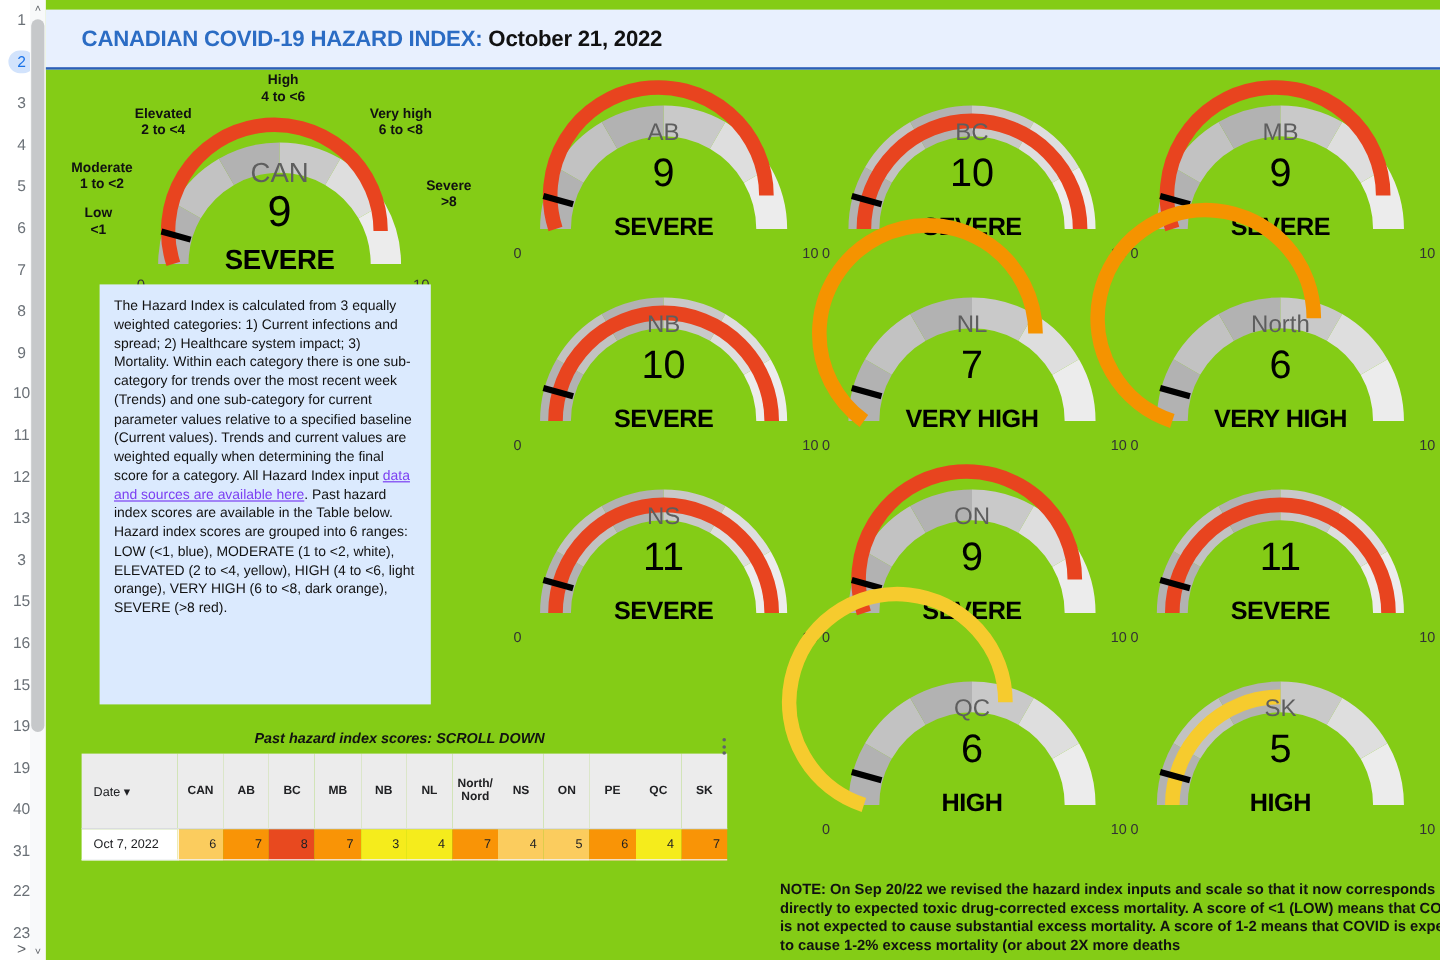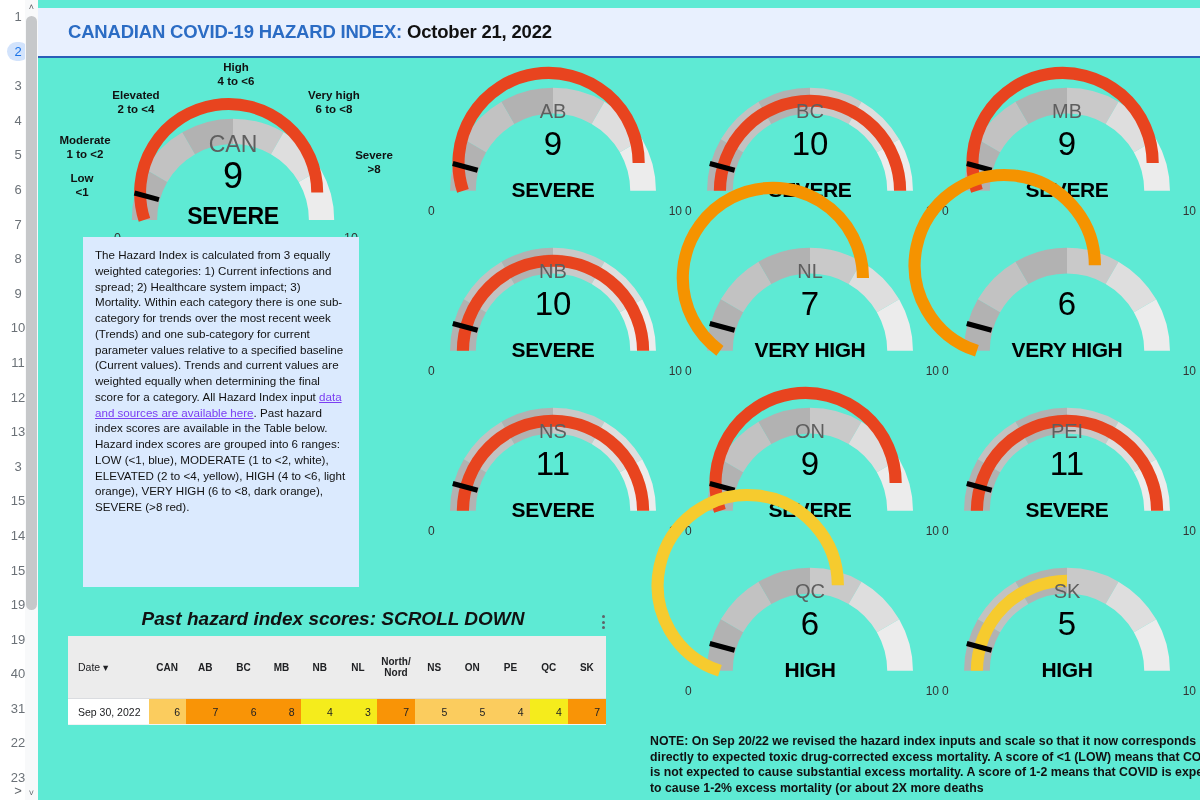--- a/index.html
+++ b/index.html
@@ -45,21 +45,21 @@
   .vscroll .arrow.up { top: 0; }
   .vscroll .arrow.down { bottom: 0; }
   .vscroll .thumb {
     position: absolute; left: 1px; top: 16px; width: 11px; height: 594px;
     background: #c6c8ca; border-radius: 6px;
   }
 
   
   .sheet {
     position: absolute; left: 38px; top: 0; width: 1162px; height: 800px;
-    background: #5eead4;
+    background: #84cc16;
   }
 
   
   .title-band {
     position: absolute; left: 0; top: 8px; width: 1162px; height: 50px;
     background: #e8f0fe;
     border-bottom: 2px solid #2b5fb8;
     display: flex; align-items: center;
   }
   .title-text {
@@ -90,21 +90,21 @@
     background: #dbeafe; padding: 10px 12px 8px 12px;
     font-size: 11.6px; line-height: 1.36; color: #111;
   }
   .info-box a {
     color: #7b3ff2; text-decoration: underline;
   }
 
   
   .tbl-wrap { position: absolute; left: 30px; top: 608px; width: 570px; }
   .tbl-title {
-    font-size: 19px; font-weight: bold; font-style: italic;
+    font-size: 12px; font-weight: bold; font-style: italic;
     color: #111; text-align: center; width: 530px; padding-bottom: 6px;
   }
   .kebab {
     position: absolute; right: 28px; top: 7px; width: 14px;
     display: flex; flex-direction: column; align-items: center; gap: 2.5px;
   }
   .kebab i { display:block; width:3px; height:3px; background:#5f6368; border-radius:50%; }
 
   table.scores {
     border-collapse: collapse; width: 538px;
@@ -188,21 +188,21 @@
       <div class="gutter-row"><span>6</span></div>
       <div class="gutter-row"><span>7</span></div>
       <div class="gutter-row"><span>8</span></div>
       <div class="gutter-row"><span>9</span></div>
       <div class="gutter-row"><span>10</span></div>
       <div class="gutter-row"><span>11</span></div>
       <div class="gutter-row"><span>12</span></div>
       <div class="gutter-row"><span>13</span></div>
       <div class="gutter-row"><span>3</span></div>
       <div class="gutter-row"><span>15</span></div>
-      <div class="gutter-row"><span>14</span></div>
+      <div class="gutter-row"><span>16</span></div>
       <div class="gutter-row"><span>15</span></div>
       <div class="gutter-row"><span>19</span></div>
       <div class="gutter-row"><span>19</span></div>
       <div class="gutter-row"><span>40</span></div>
       <div class="gutter-row"><span>31</span></div>
       <div class="gutter-row"><span>22</span></div>
       <div class="gutter-row"><span>23</span></div>
       <div class="gutter-expand">&gt;</div>
     </div>
 
@@ -277,31 +277,31 @@
 Nord</th>
               <th style="white-space: pre-line;">NS</th>
               <th style="white-space: pre-line;">ON</th>
               <th style="white-space: pre-line;">PE</th>
               <th style="white-space: pre-line;">QC</th>
               <th style="white-space: pre-line;">SK</th>
             </tr>
           </thead>
         <tbody id="tbl-body">
             <tr>
-              <td class="date-c">Sep 30, 2022</td>
+              <td class="date-c">Oct 7, 2022</td>
               <td style="background: rgb(251, 204, 94);">6</td>
               <td style="background: rgb(249, 148, 6);">7</td>
+              <td style="background: rgb(232, 73, 31);">8</td>
+              <td style="background: rgb(249, 148, 6);">7</td>
+              <td style="background: rgb(245, 236, 28);">3</td>
+              <td style="background: rgb(245, 236, 28);">4</td>
+              <td style="background: rgb(249, 148, 6);">7</td>
+              <td style="background: rgb(251, 204, 94);">4</td>
+              <td style="background: rgb(251, 204, 94);">5</td>
               <td style="background: rgb(249, 148, 6);">6</td>
-              <td style="background: rgb(249, 148, 6);">8</td>
-              <td style="background: rgb(245, 236, 28);">4</td>
-              <td style="background: rgb(245, 236, 28);">3</td>
-              <td style="background: rgb(249, 148, 6);">7</td>
-              <td style="background: rgb(251, 204, 94);">5</td>
-              <td style="background: rgb(251, 204, 94);">5</td>
-              <td style="background: rgb(251, 204, 94);">4</td>
               <td style="background: rgb(245, 236, 28);">4</td>
               <td style="background: rgb(249, 148, 6);">7</td>
             </tr>
           </tbody>
       </table>
     </div>
 
     <div class="grid" id="gauge-grid">
         <div class="cell" style="left: 0px; top: 0px;">
           <div class="gsmall gauge">
@@ -403,20 +403,21 @@
             <svg viewBox="0 0 100 54">
               <path d="M 11.5 49.99999999999999 A 38.5 38.5 0 0 1 16.65802195429911 30.750000000000004" stroke="#b2b2b2" stroke-width="11" fill="none"></path>
               <path d="M 16.65802195429911 30.750000000000004 A 38.5 38.5 0 0 1 30.749999999999993 16.658021954299116" stroke="#c2c2c2" stroke-width="11" fill="none"></path>
               <path d="M 30.749999999999993 16.658021954299116 A 38.5 38.5 0 0 1 50 11.5" stroke="#b2b2b2" stroke-width="11" fill="none"></path>
               <path d="M 50 11.5 A 38.5 38.5 0 0 1 69.25 16.65802195429911" stroke="#c9c9c9" stroke-width="11" fill="none"></path>
               <path d="M 69.25 16.65802195429911 A 38.5 38.5 0 0 1 83.3419780457009 30.750000000000007" stroke="#dedede" stroke-width="11" fill="none"></path>
               <path d="M 83.3419780457009 30.750000000000007 A 38.5 38.5 0 0 1 88.5 50" stroke="#ececec" stroke-width="11" fill="none"></path>
               <path d="M 11.5 49.99999999999999 A 38.5 38.5 0 1 1 61.897154283435476 13.384324122636592" stroke="#f59300" stroke-width="5.2" fill="none" stroke-linecap="butt"></path>
               <line x1="17.783782223509547" y1="41.18664013115655" x2="7.173650620473765" y2="38.28403658153745" stroke="#000" stroke-width="2.2"></line>
             </svg>
+            <div class="g-name">North</div>
             <div class="g-value">6</div>
             <div class="g-level">VERY HIGH</div>
             <div class="g-min">0</div>
             <div class="g-max">10</div>
           </div>
         </div>
         <div class="cell" style="left: 0px; top: 320px;">
           <div class="gsmall gauge">
             <svg viewBox="0 0 100 54">
               <path d="M 11.5 49.99999999999999 A 38.5 38.5 0 0 1 16.65802195429911 30.750000000000004" stroke="#b2b2b2" stroke-width="11" fill="none"></path>
@@ -459,21 +460,20 @@
             <svg viewBox="0 0 100 54">
               <path d="M 11.5 49.99999999999999 A 38.5 38.5 0 0 1 16.65802195429911 30.750000000000004" stroke="#b2b2b2" stroke-width="11" fill="none"></path>
               <path d="M 16.65802195429911 30.750000000000004 A 38.5 38.5 0 0 1 30.749999999999993 16.658021954299116" stroke="#c2c2c2" stroke-width="11" fill="none"></path>
               <path d="M 30.749999999999993 16.658021954299116 A 38.5 38.5 0 0 1 50 11.5" stroke="#b2b2b2" stroke-width="11" fill="none"></path>
               <path d="M 50 11.5 A 38.5 38.5 0 0 1 69.25 16.65802195429911" stroke="#c9c9c9" stroke-width="11" fill="none"></path>
               <path d="M 69.25 16.65802195429911 A 38.5 38.5 0 0 1 83.3419780457009 30.750000000000007" stroke="#dedede" stroke-width="11" fill="none"></path>
               <path d="M 83.3419780457009 30.750000000000007 A 38.5 38.5 0 0 1 88.5 50" stroke="#ececec" stroke-width="11" fill="none"></path>
               <path d="M 11.5 49.99999999999999 A 38.5 38.5 0 1 1 88.5 50" stroke="#e8441f" stroke-width="5.2" fill="none" stroke-linecap="butt"></path>
               <line x1="17.783782223509547" y1="41.18664013115655" x2="7.173650620473765" y2="38.28403658153745" stroke="#000" stroke-width="2.2"></line>
             </svg>
-            <div class="g-name">PEI</div>
             <div class="g-value">11</div>
             <div class="g-level">SEVERE</div>
             <div class="g-min">0</div>
             <div class="g-max">10</div>
           </div>
         </div>
         <div class="cell" style="left: 257px; top: 480px;">
           <div class="gsmall gauge">
             <svg viewBox="0 0 100 54">
               <path d="M 11.5 49.99999999999999 A 38.5 38.5 0 0 1 16.65802195429911 30.750000000000004" stroke="#b2b2b2" stroke-width="11" fill="none"></path>

